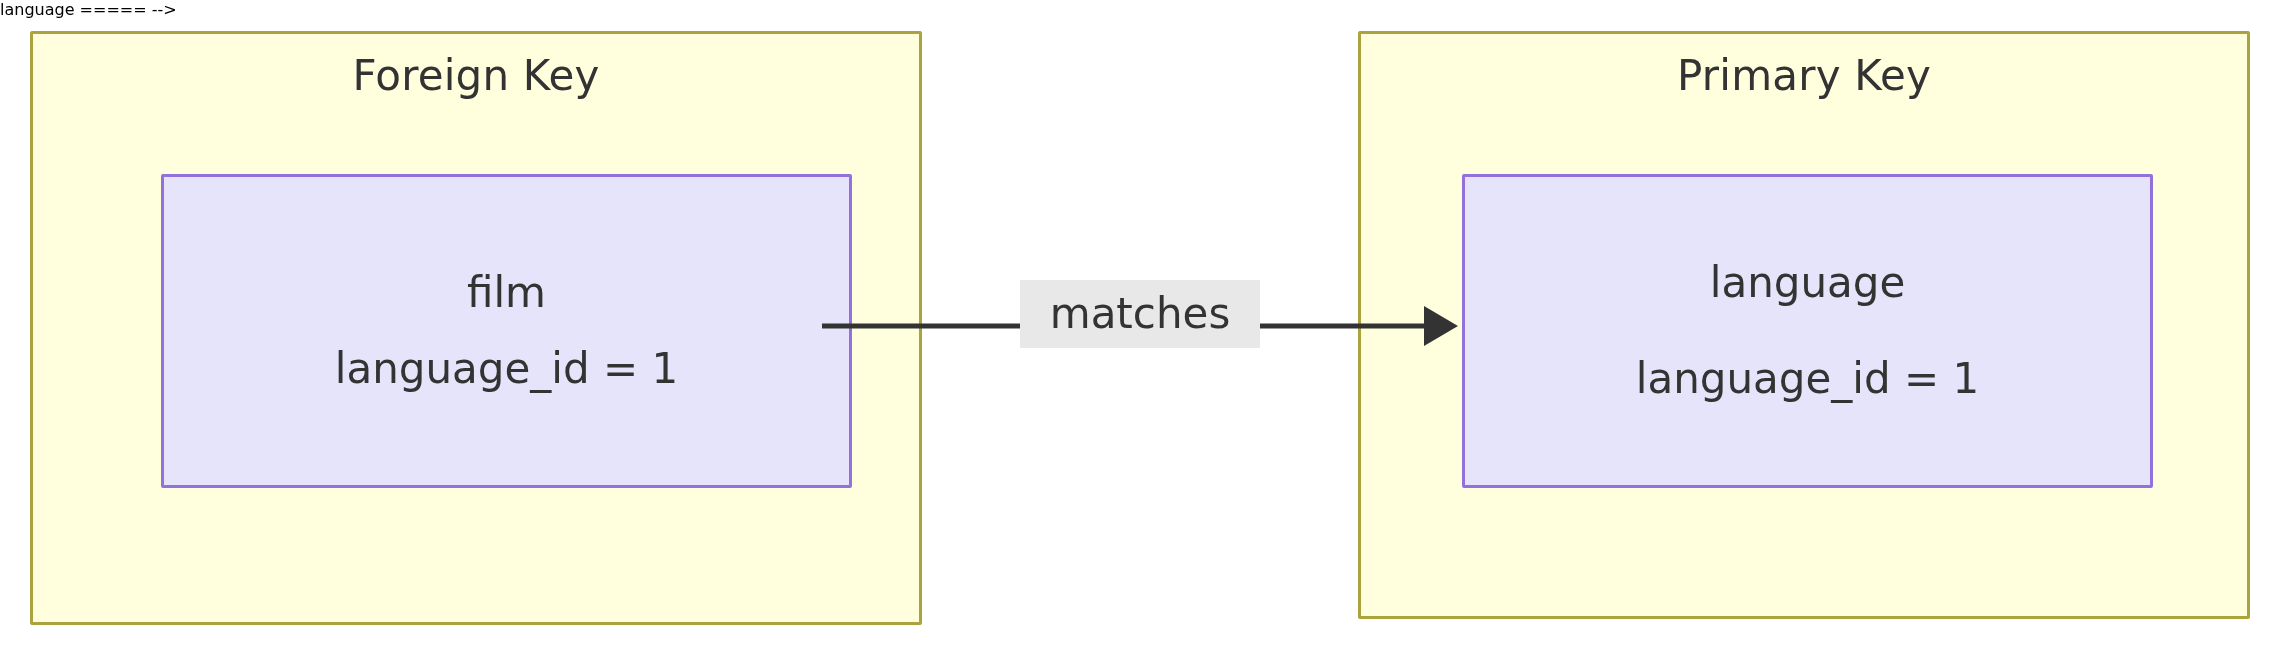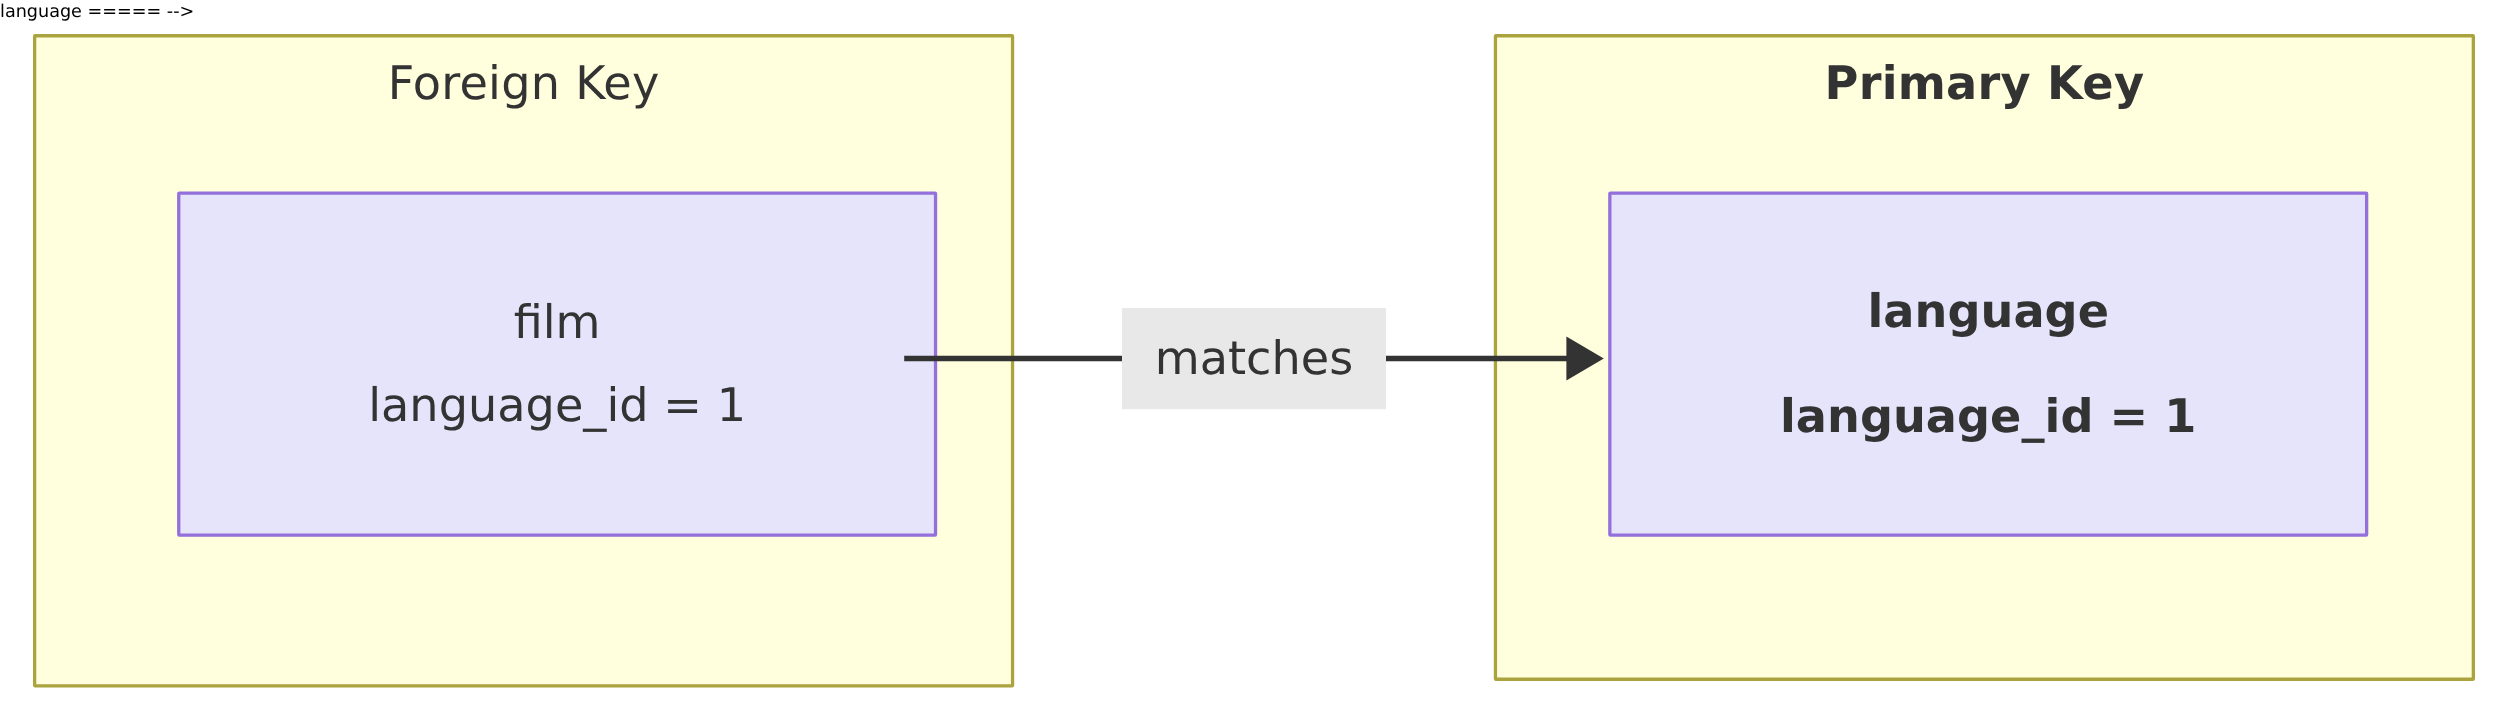--- a/index.html
+++ b/index.html
@@ -32,21 +32,20 @@
     left: 30px;
     top: 31px;
     width: 892px;
     height: 594px;
   }
   #subgraph-primary-key {
     left: 1358px;
     top: 31px;
     width: 892px;
     height: 588px;
-    font-weight: bold;
   }
 
   .subgraph-title {
     position: absolute;
     top: 16px;
     left: 0;
     width: 100%;
     text-align: center;
     font-size: 42px;
     line-height: 52px;
@@ -97,21 +96,21 @@
     width: 2280px;
     height: 656px;
     pointer-events: none;
   }
 
   #edge-label-matches {
     position: absolute;
     left: 1020px;
     top: 280px;
     width: 240px;
-    height: 92px;
+    height: 68px;
     background: #e8e8e8;
     display: flex;
     align-items: center;
     justify-content: center;
     font-size: 42px;
     line-height: 52px;
     color: #333333;
     white-space: nowrap;
   }
 </style>

